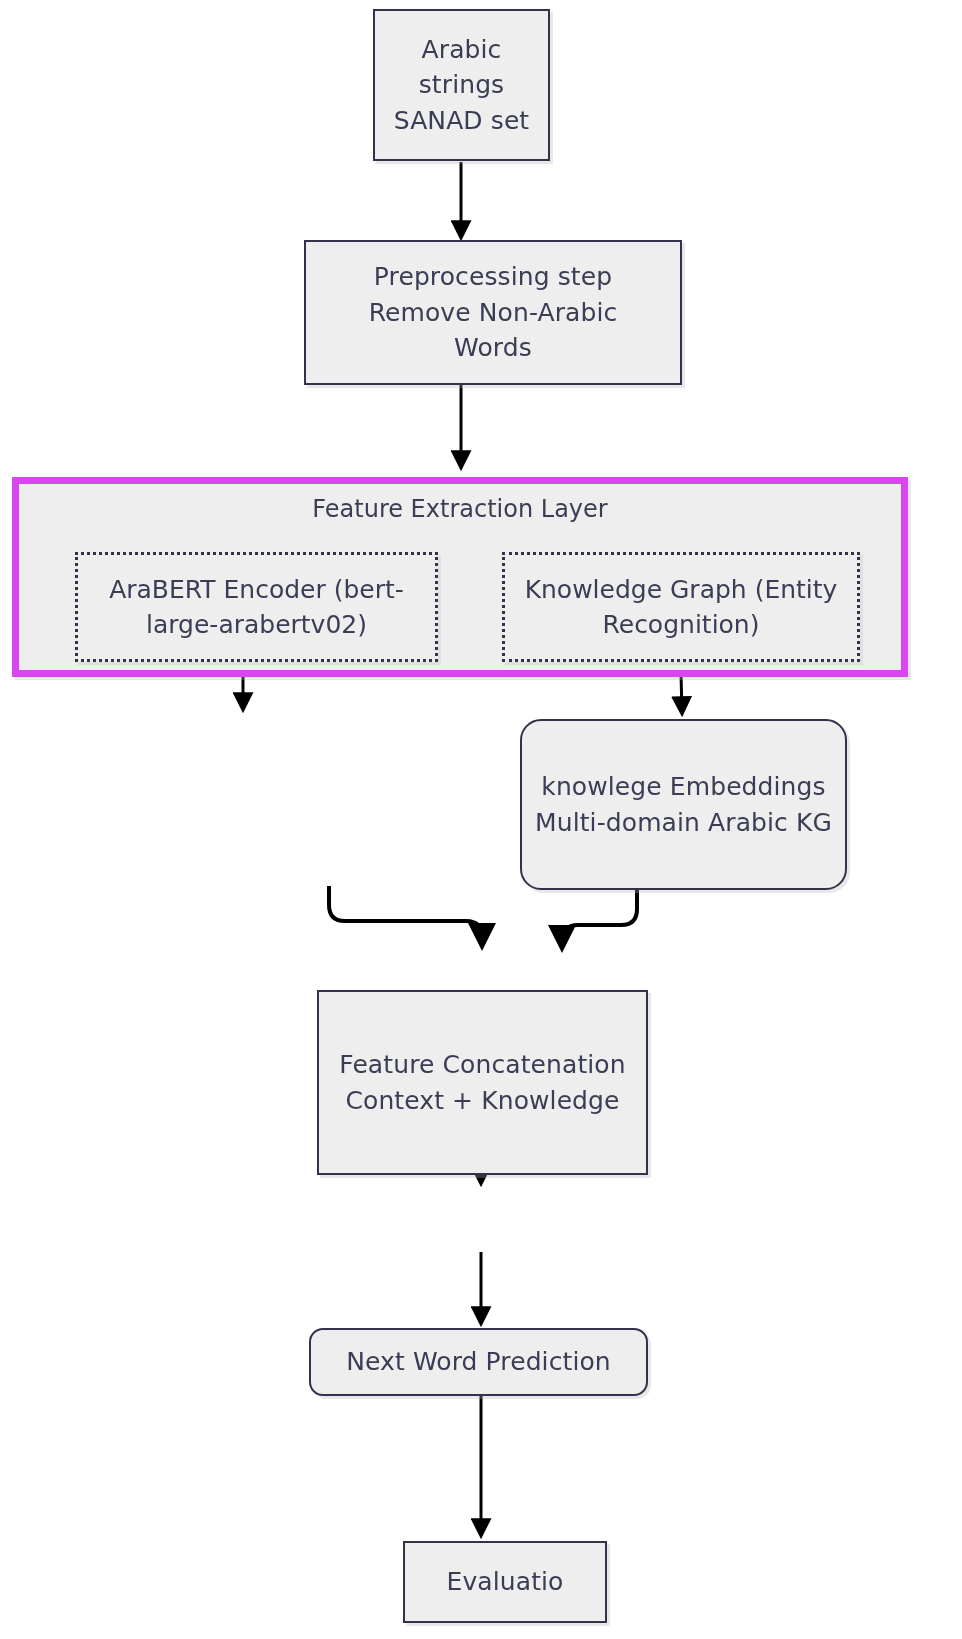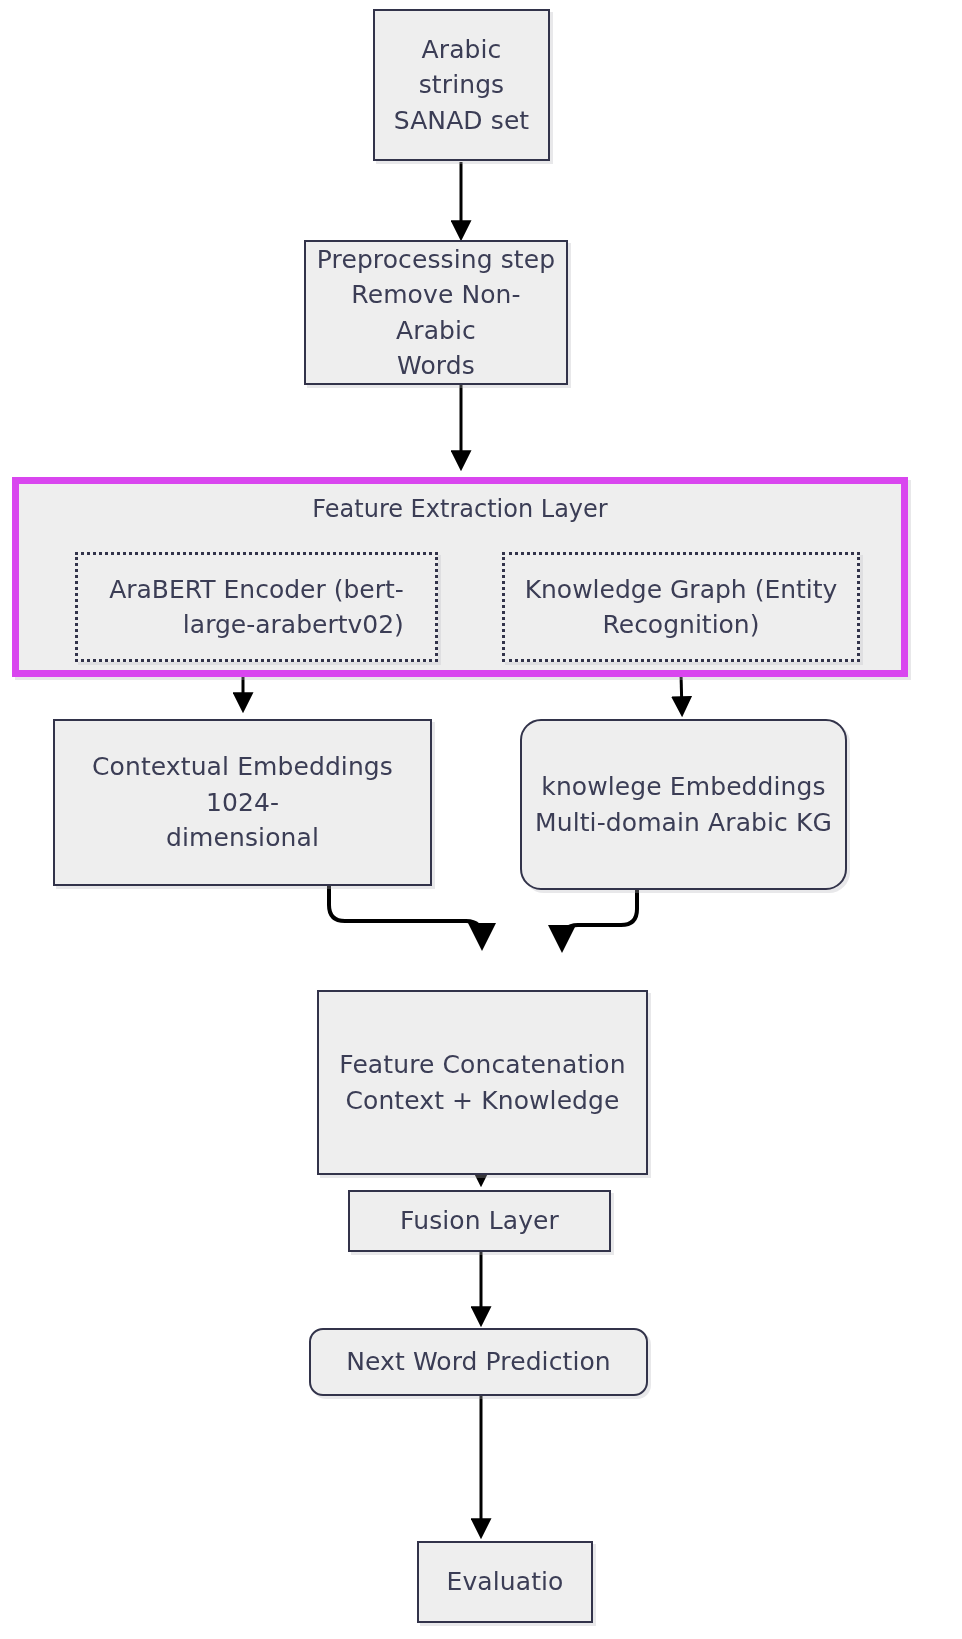--- a/index.html
+++ b/index.html
@@ -127,60 +127,53 @@
       <path d="M 481 1396 L 481 1534" stroke="#000000" stroke-width="3" fill="none" marker-end="url(#ah)"></path>
     </g>
   </svg>
 
   <div class="node" style="left:373px; top:9px; width:177px; height:152px;">
     <span class="label">Arabic
 strings
 SANAD set</span>
   </div>
 
-  <div class="node" style="left:304px; top:240px; width:264px; height:145px;">
+  <div class="node" style="left:304px; top:240px; width:378px; height:145px;">
     <span class="label">Preprocessing step
 Remove Non-Arabic
 Words</span>
   </div>
 
   <div class="cluster" style="left:12px; top:477px; width:896px; height:200px;">
     <div class="cluster-title">Feature Extraction Layer</div>
 
-    <div class="subnode" style="left:56px; top:68px; width:363px; height:110px;text-align:right;">
+    <div class="subnode" style="left:56px; top:68px; width:363px; height:110px;">
       <span class="label">AraBERT Encoder (bert-
 large-arabertv02)</span>
     </div>
 
     <div class="subnode" style="left:483px; top:68px; width:358px; height:110px;align-items:center;">
       <span class="label">Knowledge Graph (Entity
 Recognition)</span>
     </div>
   </div>
 
-  <div class="node" style="left:53px; top:719px; width:379px; height:167px;">
-    <span class="label">Contextual Embeddings 1024-
-dimensional</span>
-  </div>
 
   <div class="node" style="left:520px; top:719px; width:327px; height:171px;border-radius:21px;">
     <span class="label">knowlege Embeddings
 Multi-domain Arabic KG</span>
   </div>
 
   <div class="node" style="left:317px; top:951px; width:331px; height:185px;margin-top:39px;">
     <span class="label">Feature Concatenation
 Context + Knowledge</span>
   </div>
 
-  <div class="node" style="left:348px; top:1190px; width:263px; height:62px;">
-    <span class="label">Fusion Layer</span>
-  </div>
 
   <div class="node" style="left:309px; top:1328px; width:339px; height:68px;border-radius:14px;">
     <span class="label">Next Word Prediction</span>
   </div>
 
-  <div class="node" style="left:417px; top:1541px; width:176px; height:82px;justify-content:center;">
+  <div class="node" style="left:403px; top:1541px; width:204px; height:82px;justify-content:center;">
     <span class="label">Evaluatio</span>
   </div>
 
 </div>
 
 </body></html>

